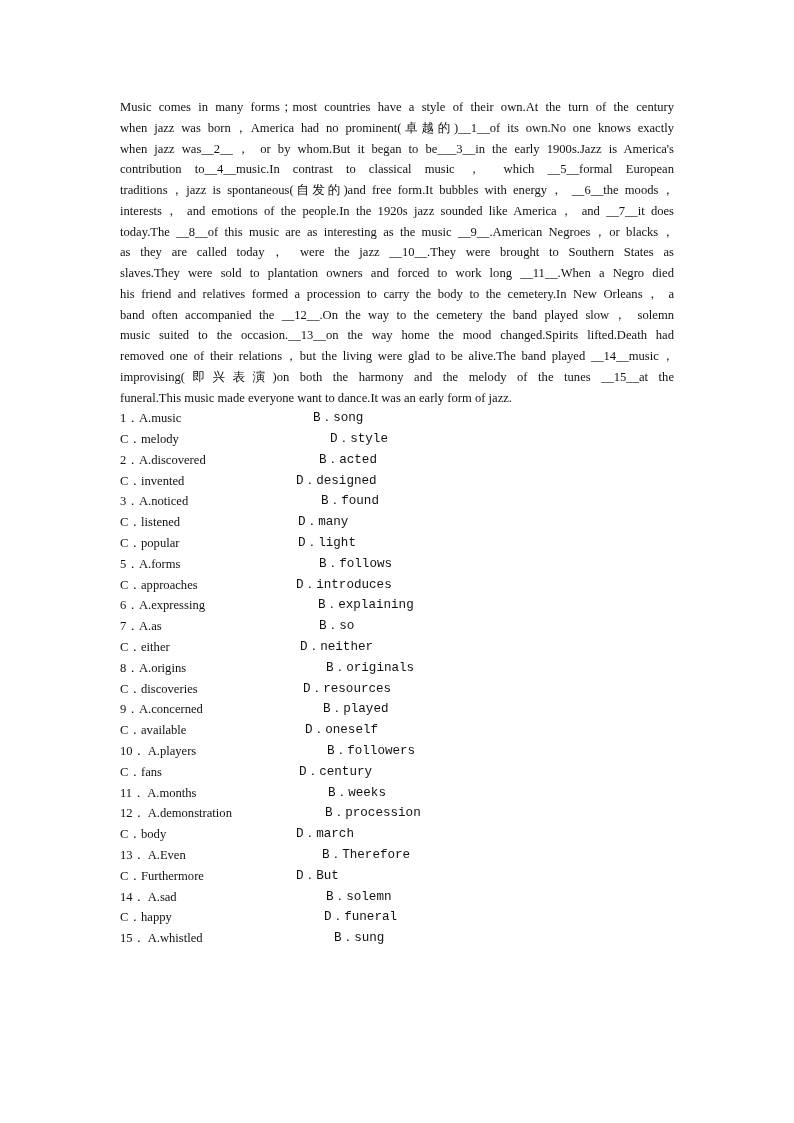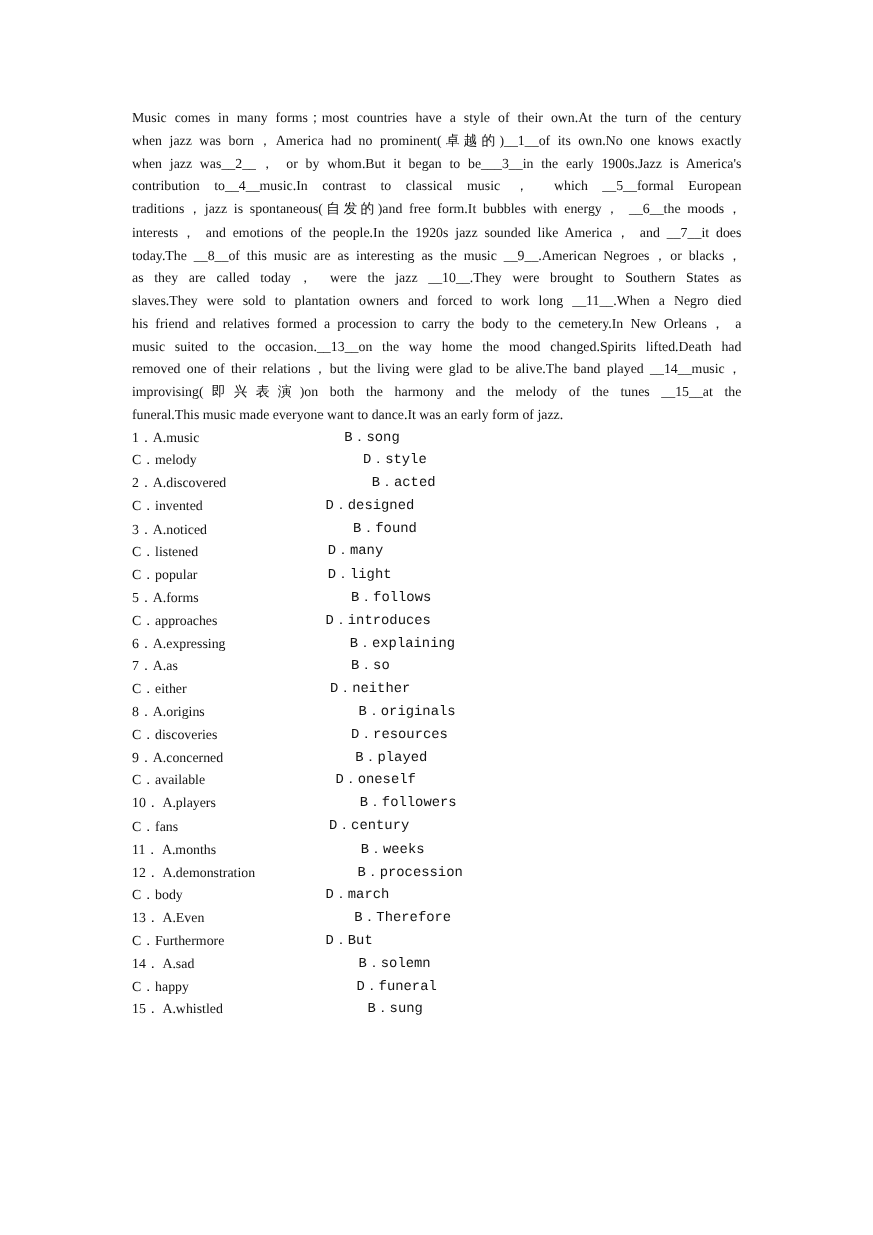--- a/index.html
+++ b/index.html
@@ -22,37 +22,38 @@
       <span class="pline">Music comes in many forms；most countries have a style of their own.At the turn of the century</span>
       <span class="pline">when jazz was born，America had no prominent(卓越的)__1__of its own.No one knows exactly</span>
       <span class="pline">when jazz was__2__， or by whom.But it began to be___3__in the early 1900s.Jazz is America's</span>
       <span class="pline">contribution to__4__music.In contrast to classical music ， which __5__formal European</span>
       <span class="pline">traditions，jazz is spontaneous(自发的)and free form.It bubbles with energy， __6__the moods，</span>
       <span class="pline">interests， and emotions of the people.In the 1920s jazz sounded like America， and __7__it does</span>
       <span class="pline">today.The __8__of this music are as interesting as the music __9__.American Negroes，or blacks，</span>
       <span class="pline">as they are called today， were the jazz __10__.They were brought to Southern States as</span>
       <span class="pline">slaves.They were sold to plantation owners and forced to work long __11__.When a Negro died</span>
       <span class="pline">his friend and relatives formed a procession to carry the body to the cemetery.In New Orleans， a</span>
+      <span class="pline">band often accompanied the __12__.On the way to the cemetery the band played slow， solemn</span>
       <span class="pline">music suited to the occasion.__13__on the way home the mood changed.Spirits lifted.Death had</span>
       <span class="pline">removed one of their relations，but the living were glad to be alive.The band played __14__music，</span>
       <span class="pline">improvising(即兴表演)on both the harmony and the melody of the tunes __15__at the</span>
       <span class="pline last">funeral.This music made everyone want to dance.It was an early form of jazz.</span>
     </p>
   <div class="options" id="options">
       <div class="opt-row">
         <span class="opt-left">1．A.music</span>
         <span class="opt-right" style="left: 193px;">B．song</span>
       </div>
       <div class="opt-row">
         <span class="opt-left">C．melody</span>
         <span class="opt-right" style="left: 176px; margin-left: 34px;">D．style</span>
       </div>
       <div class="opt-row">
         <span class="opt-left">2．A.discovered</span>
-        <span class="opt-right" style="left: 199px; margin-left: 19px;">B．acted</span>
+        <span class="opt-right" style="left: 199px;">B．acted</span>
       </div>
       <div class="opt-row">
         <span class="opt-left">C．invented</span>
         <span class="opt-right" style="left: 176px;">D．designed</span>
       </div>
       <div class="opt-row">
         <span class="opt-left">3．A.noticed</span>
         <span class="opt-right" style="left: 201px;">B．found</span>
       </div>
       <div class="opt-row">
@@ -82,21 +83,21 @@
       <div class="opt-row">
         <span class="opt-left">C．either</span>
         <span class="opt-right" style="left: 180px;">D．neither</span>
       </div>
       <div class="opt-row">
         <span class="opt-left">8．A.origins</span>
         <span class="opt-right" style="left: 206px;">B．originals</span>
       </div>
       <div class="opt-row">
         <span class="opt-left">C．discoveries</span>
-        <span class="opt-right" style="left: 199px;">D．resources</span>
+        <span class="opt-right" style="left: 183px;">D．resources</span>
       </div>
       <div class="opt-row">
         <span class="opt-left">9．A.concerned</span>
         <span class="opt-right" style="left: 203px;">B．played</span>
       </div>
       <div class="opt-row">
         <span class="opt-left">C．available</span>
         <span class="opt-right" style="left: 185px;">D．oneself</span>
       </div>
       <div class="opt-row">

